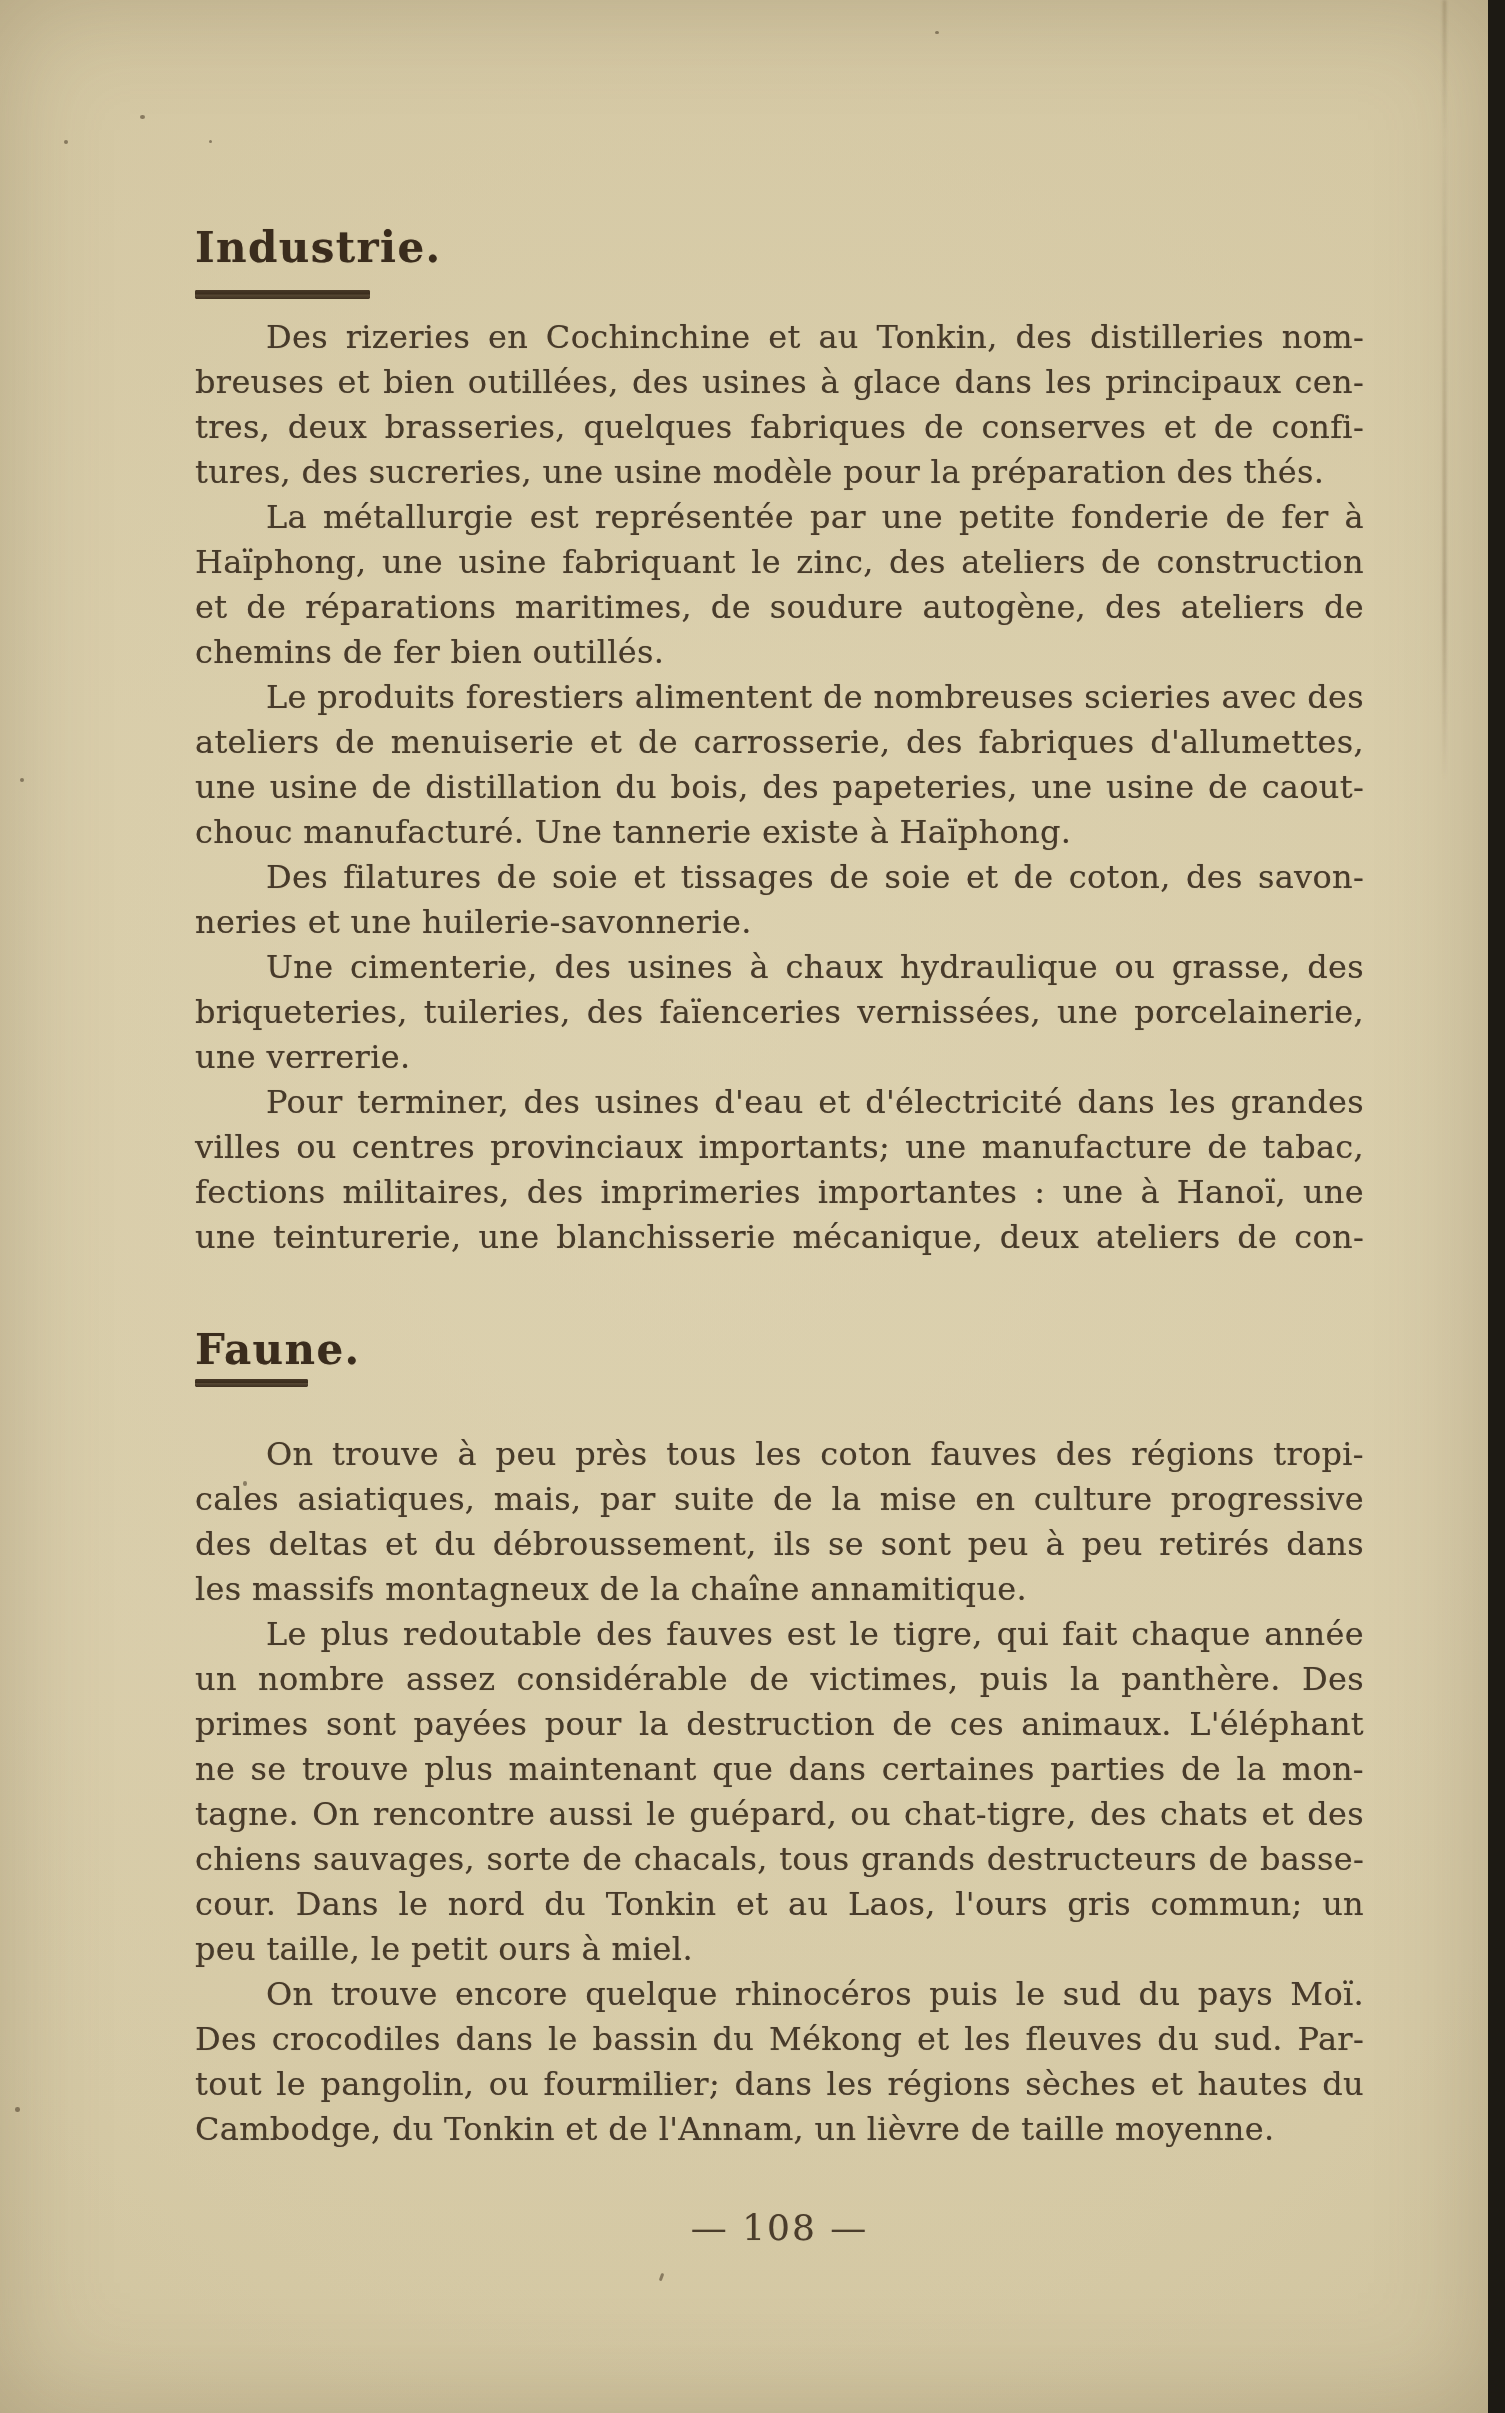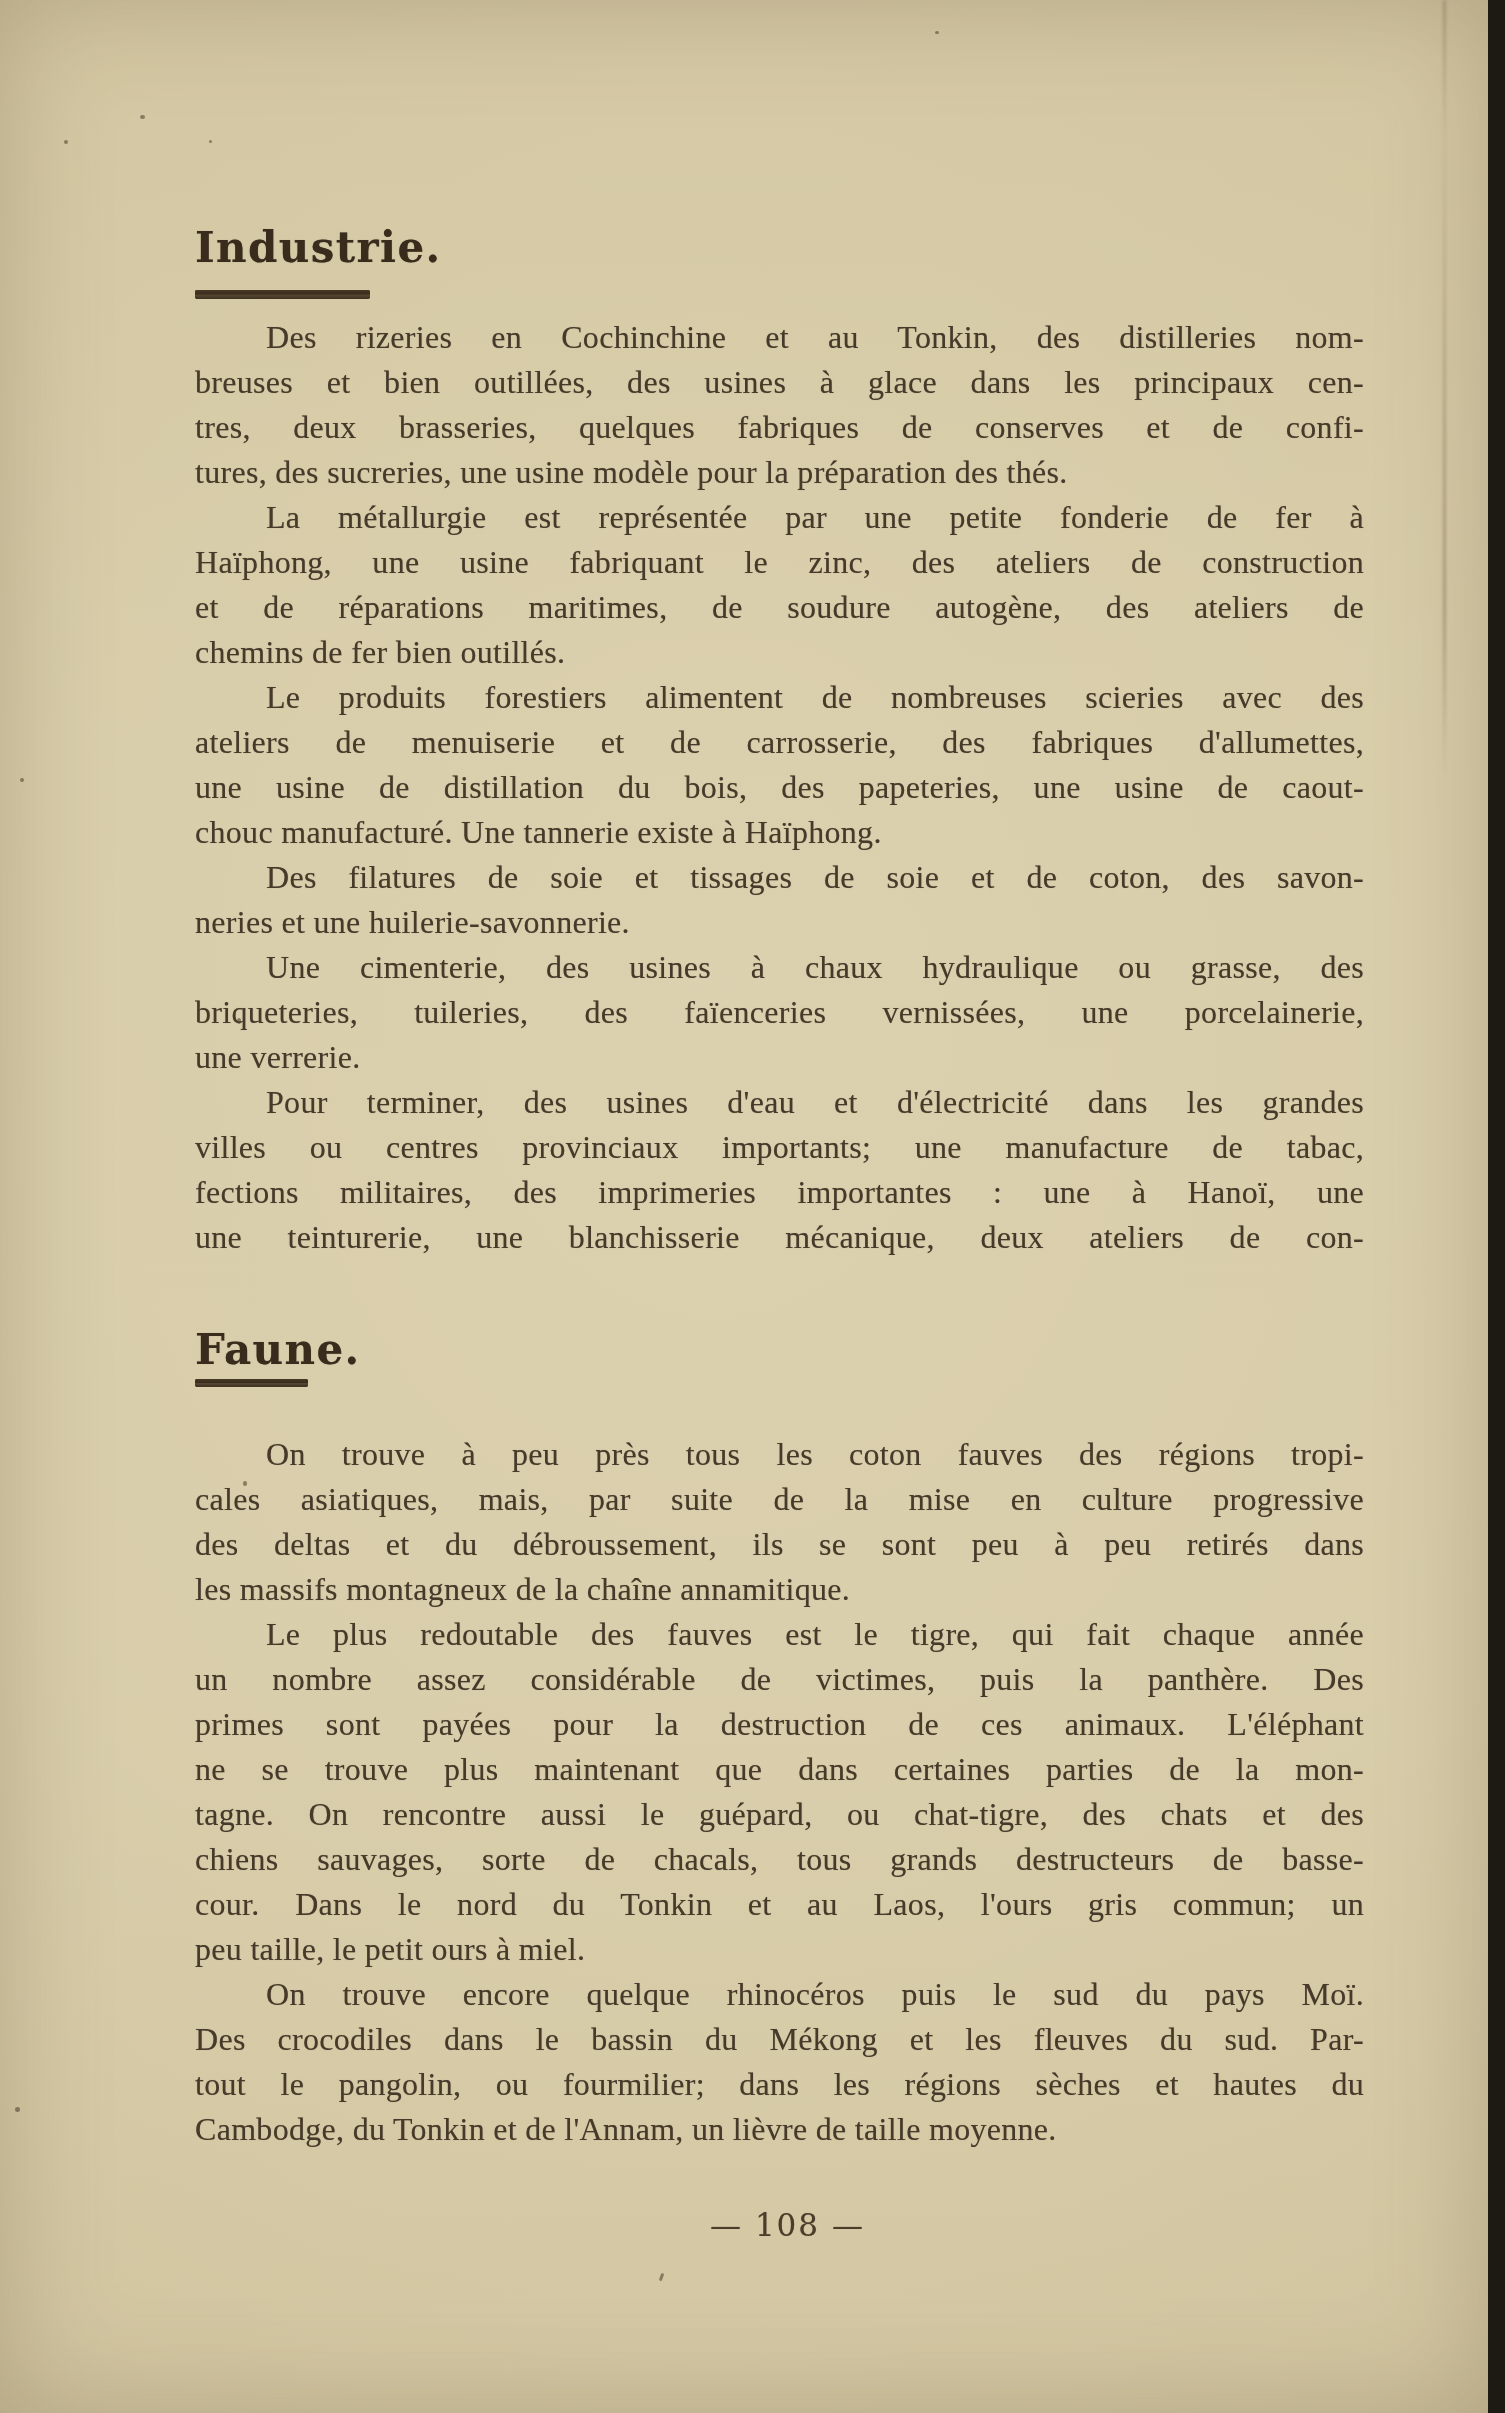--- a/index.html
+++ b/index.html
@@ -64,38 +64,37 @@
     background: linear-gradient(180deg, #473827 0%, #3a2c1c 45%, #564733 55%, #3e3020 100%);
     border-radius: 1.4px;
   }
   .section-industrie .rule { width: 175px; margin-top: 21px; }
   .section-faune .rule { width: 113px; margin-top: 8.1px; height: 8.1px; }
   .paragraphs {
     font-size: 32px;
     line-height: 45px;
     letter-spacing: 0.3px;
     text-shadow: 0 0 0.7px rgba(71, 58, 42, 0.45);
-    font-family: Liberation Serif, serif;
   }
   .section-industrie .paragraphs { margin-top: 16.3px; }
   .section-faune .paragraphs { margin-top: 45px; }
   .line {
     text-align: justify;
     text-align-last: justify;
     white-space: normal;
   }
   .line.first { text-indent: 71px; }
   .line.last { text-align-last: left; }
   .footer {
     position: absolute;
     top: 2207px;
-    left: 203px;
+    left: 195px;
     width: 1169px;
     text-align: center;
-    font-size: 31px;
+    font-size: 36px;
     letter-spacing: 2px;
     color: #4b3d2c;
     text-shadow: 0 0 0.7px rgba(71, 58, 42, 0.4);
   }
 </style>
 </head>
 <body>
 
 <div class="page" style="color: rgb(71, 58, 42);">
 

